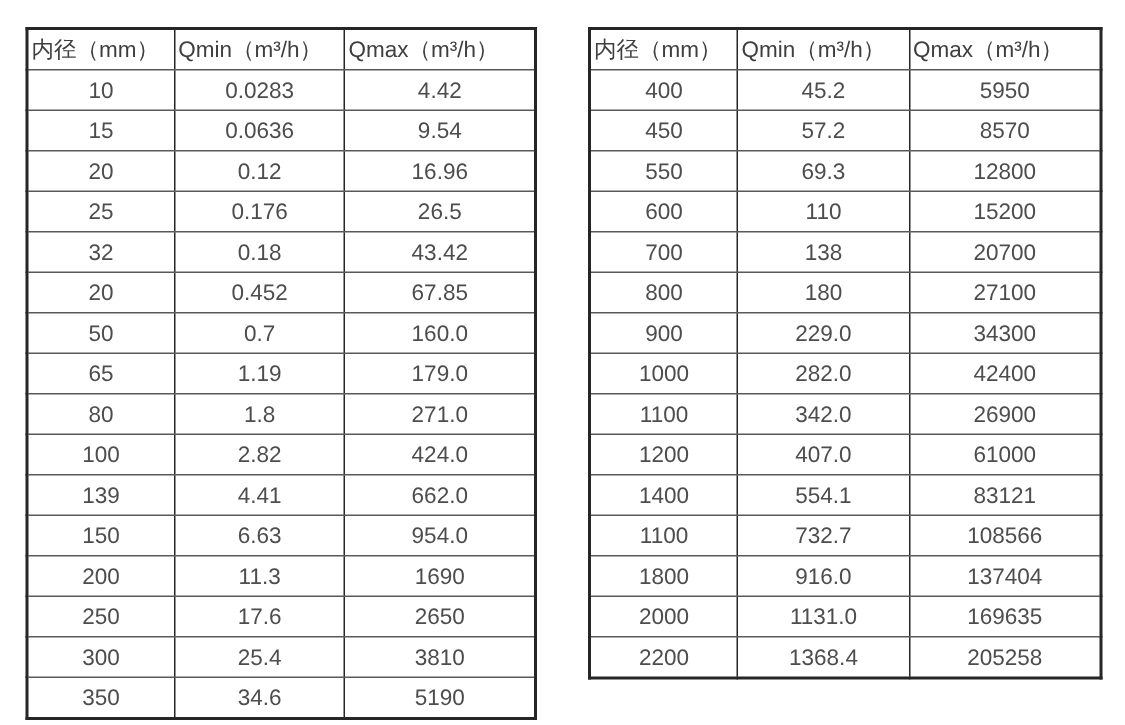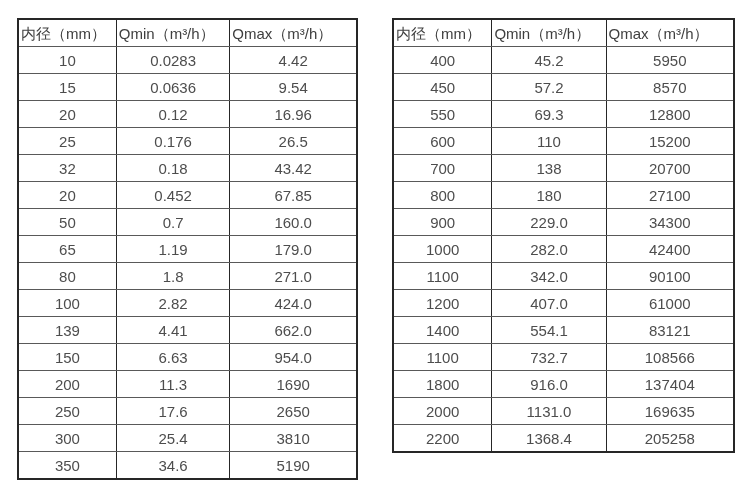--- a/index.html
+++ b/index.html
@@ -205,21 +205,21 @@
           <td>34300</td>
         </tr>
         <tr>
           <td>1000</td>
           <td>282.0</td>
           <td>42400</td>
         </tr>
         <tr>
           <td>1100</td>
           <td>342.0</td>
-          <td>90100</td>
+          <td>26900</td>
         </tr>
         <tr>
           <td>1200</td>
           <td>407.0</td>
           <td>61000</td>
         </tr>
         <tr>
           <td>1400</td>
           <td>554.1</td>
           <td>83121</td>

